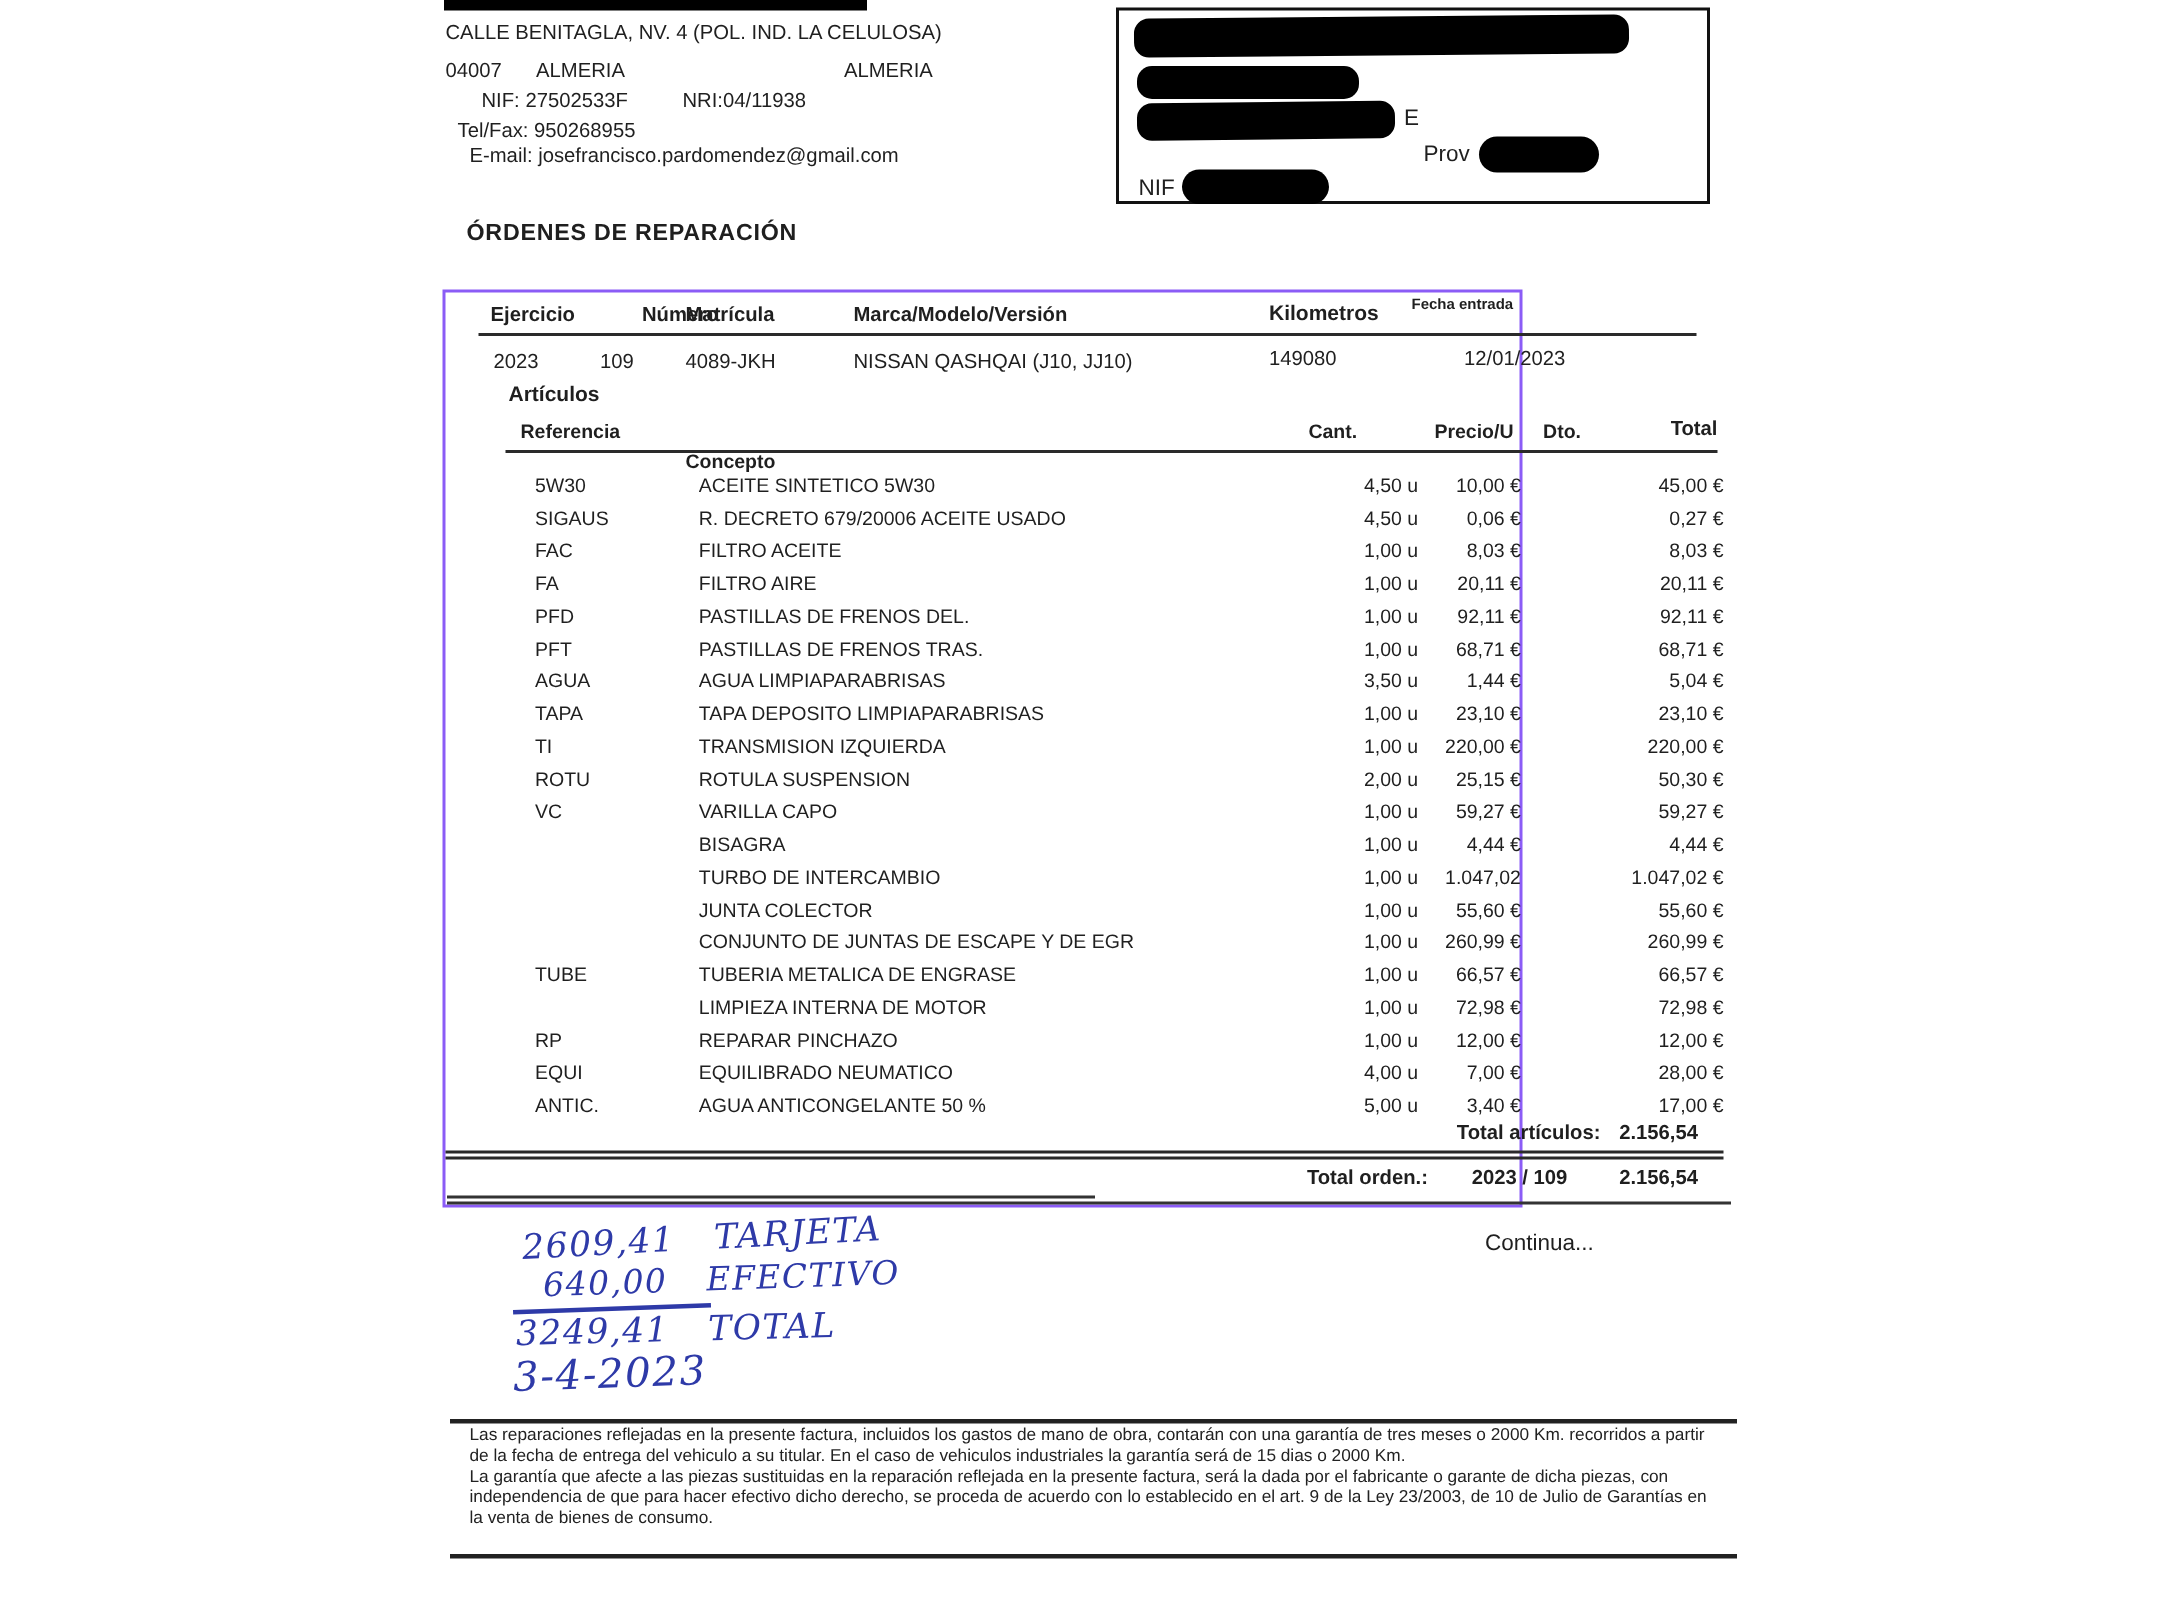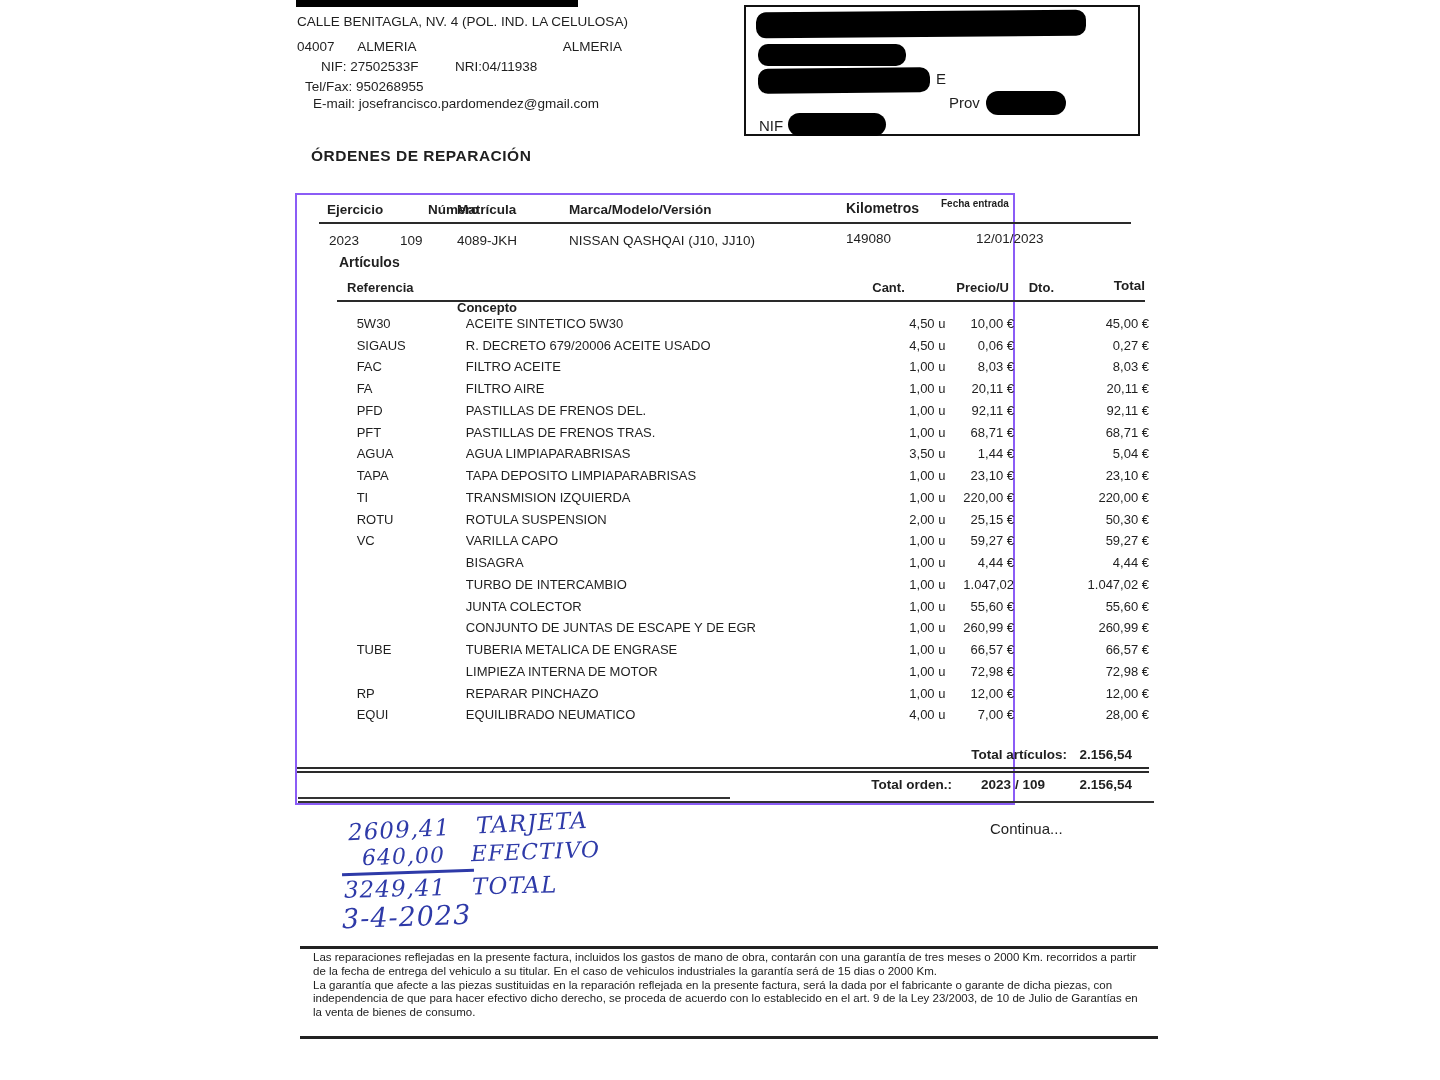--- a/index.html
+++ b/index.html
@@ -336,20 +336,29 @@
       </div>
       <div class="art-row">
         <span class="c-spacer"></span>
         <span class="c-ref">EQUI</span>
         <span class="c-concepto">EQUILIBRADO NEUMATICO</span>
         <span class="c-cant">4,00 u</span>
         <span class="c-precio">7,00 €</span>
         <span class="c-dto"></span>
         <span class="c-total">28,00 €</span>
       </div>
+      <div class="art-row">
+        <span class="c-spacer"></span>
+        <span class="c-ref">ANTIC.</span>
+        <span class="c-concepto">AGUA ANTICONGELANTE 50 %</span>
+        <span class="c-cant">5,00 u</span>
+        <span class="c-precio">3,40 €</span>
+        <span class="c-dto"></span>
+        <span class="c-total">17,00 €</span>
+      </div>
     </div>
 
   <div class="ib tot-art-label">Total artículos:</div>
   <div class="ib tot-art-val">2.156,54</div>
   <div class="ib dline1"></div>
   <div class="ib dline2"></div>
   <div class="ib tot-ord-label">Total orden.:</div>
   <div class="ib tot-ord-ref">2023 / 109</div>
   <div class="ib tot-ord-val">2.156,54</div>
 </div>

